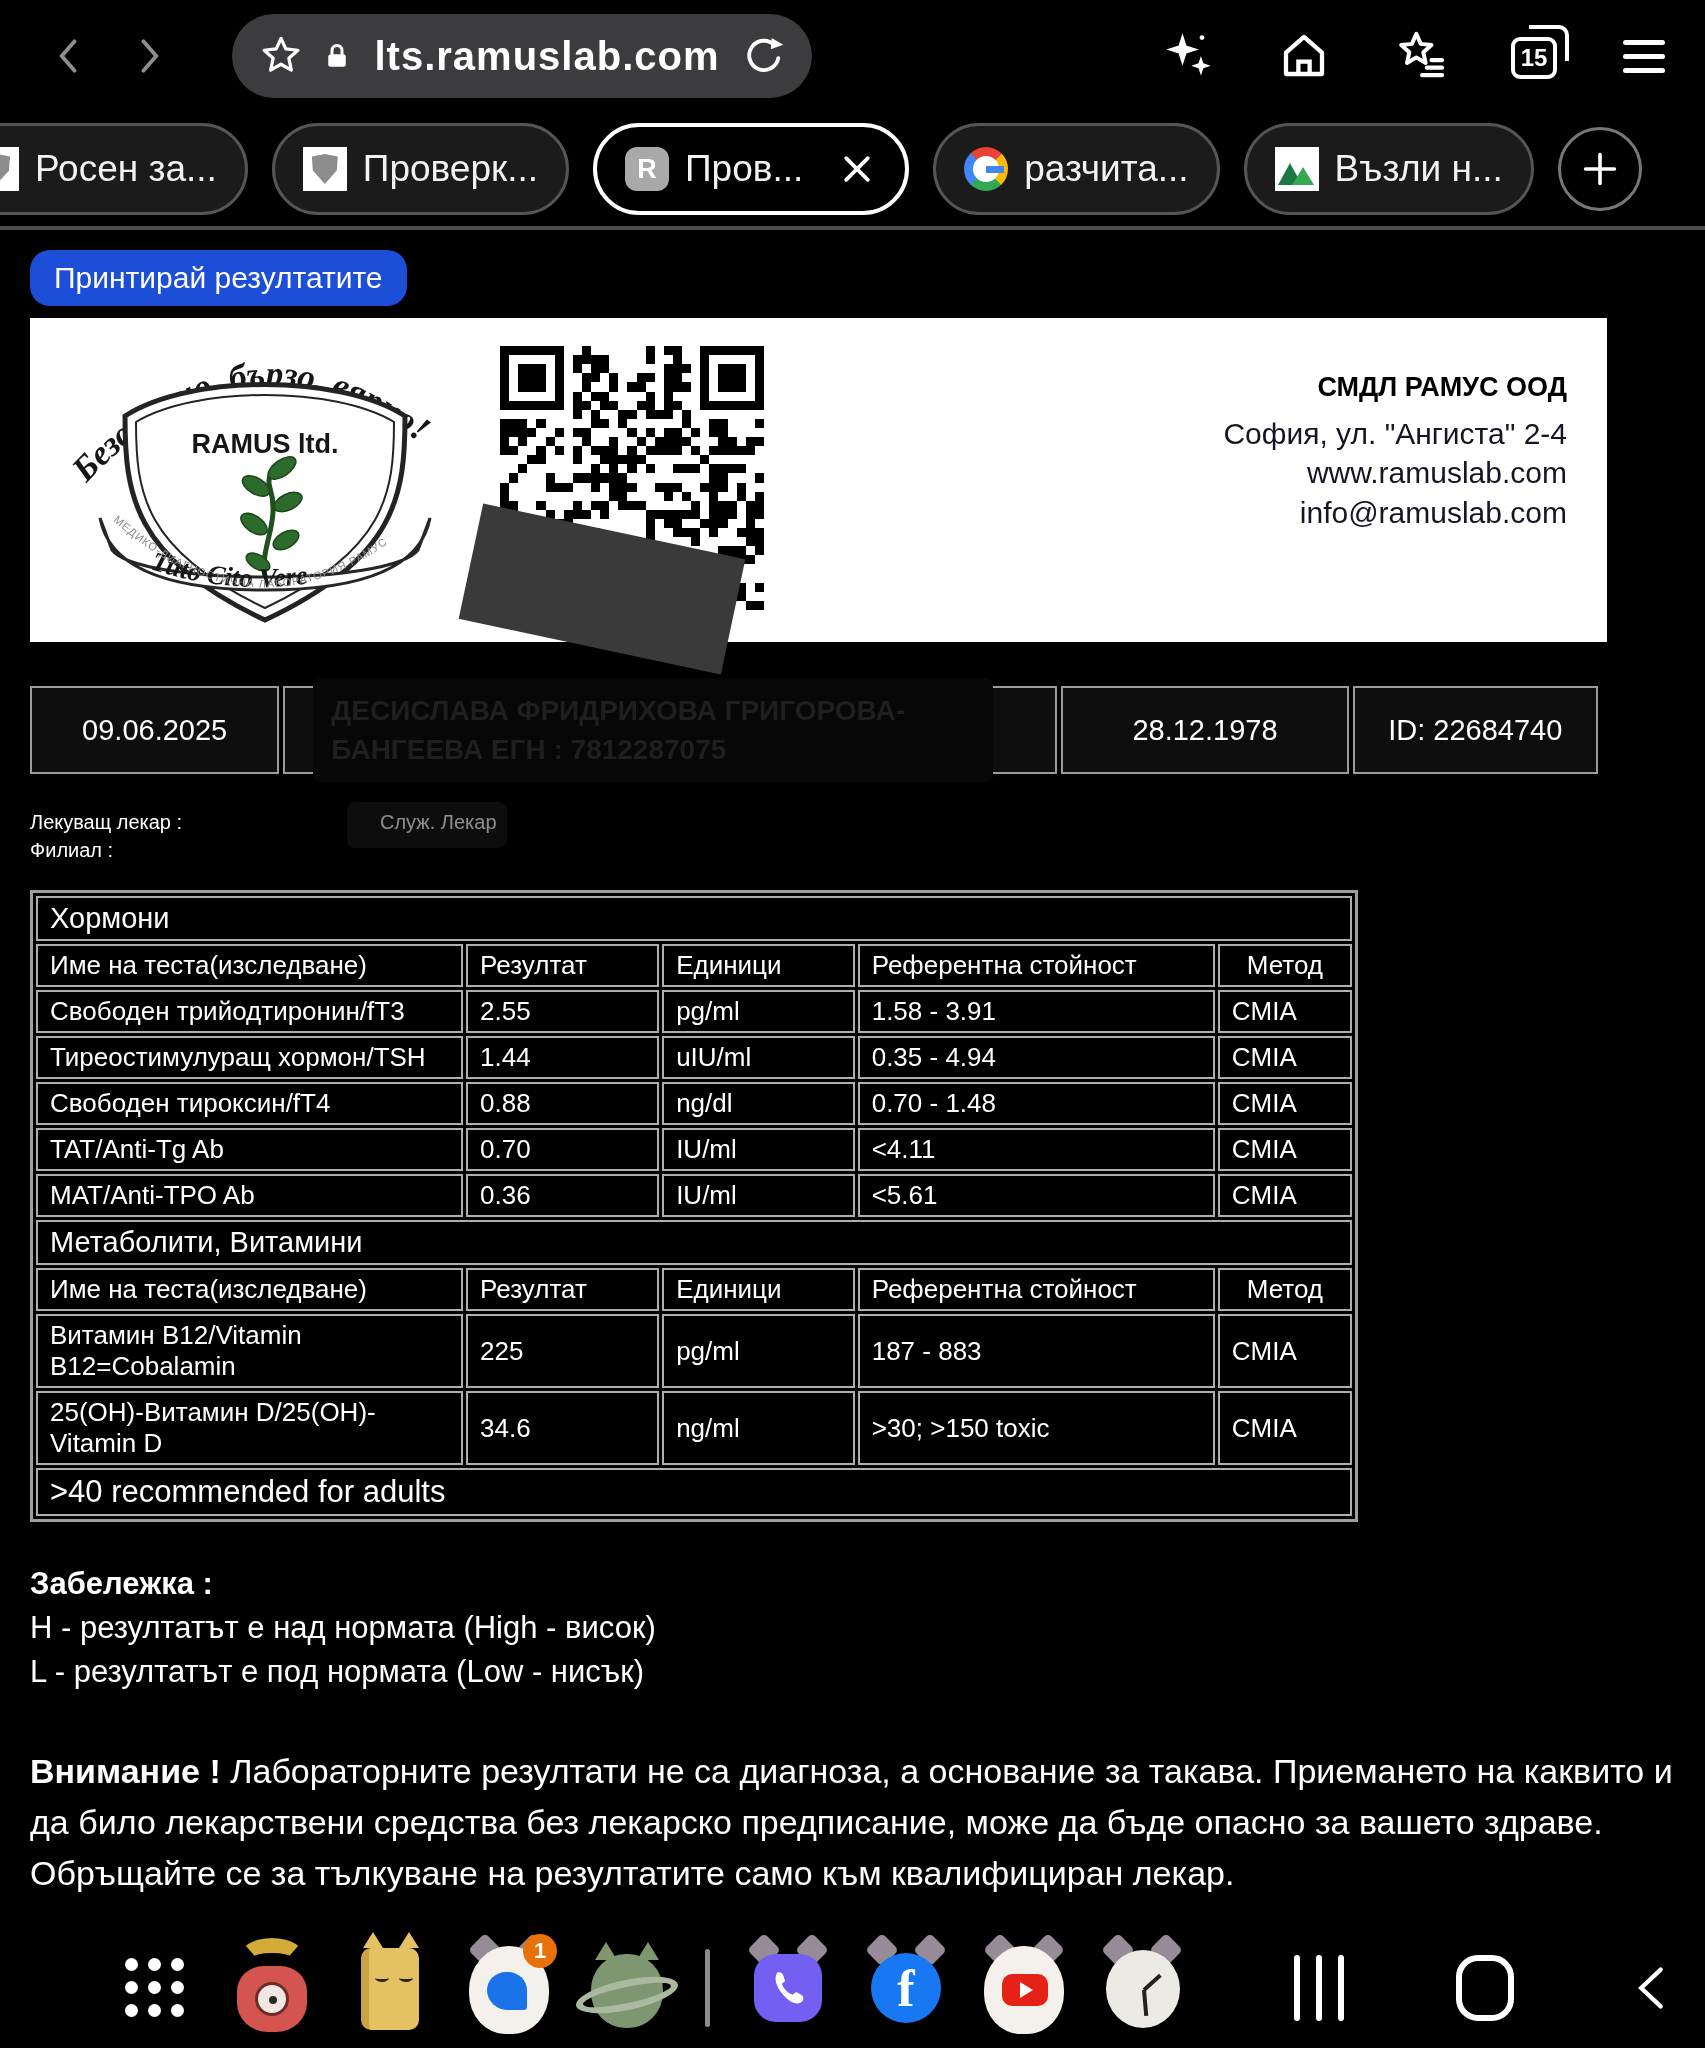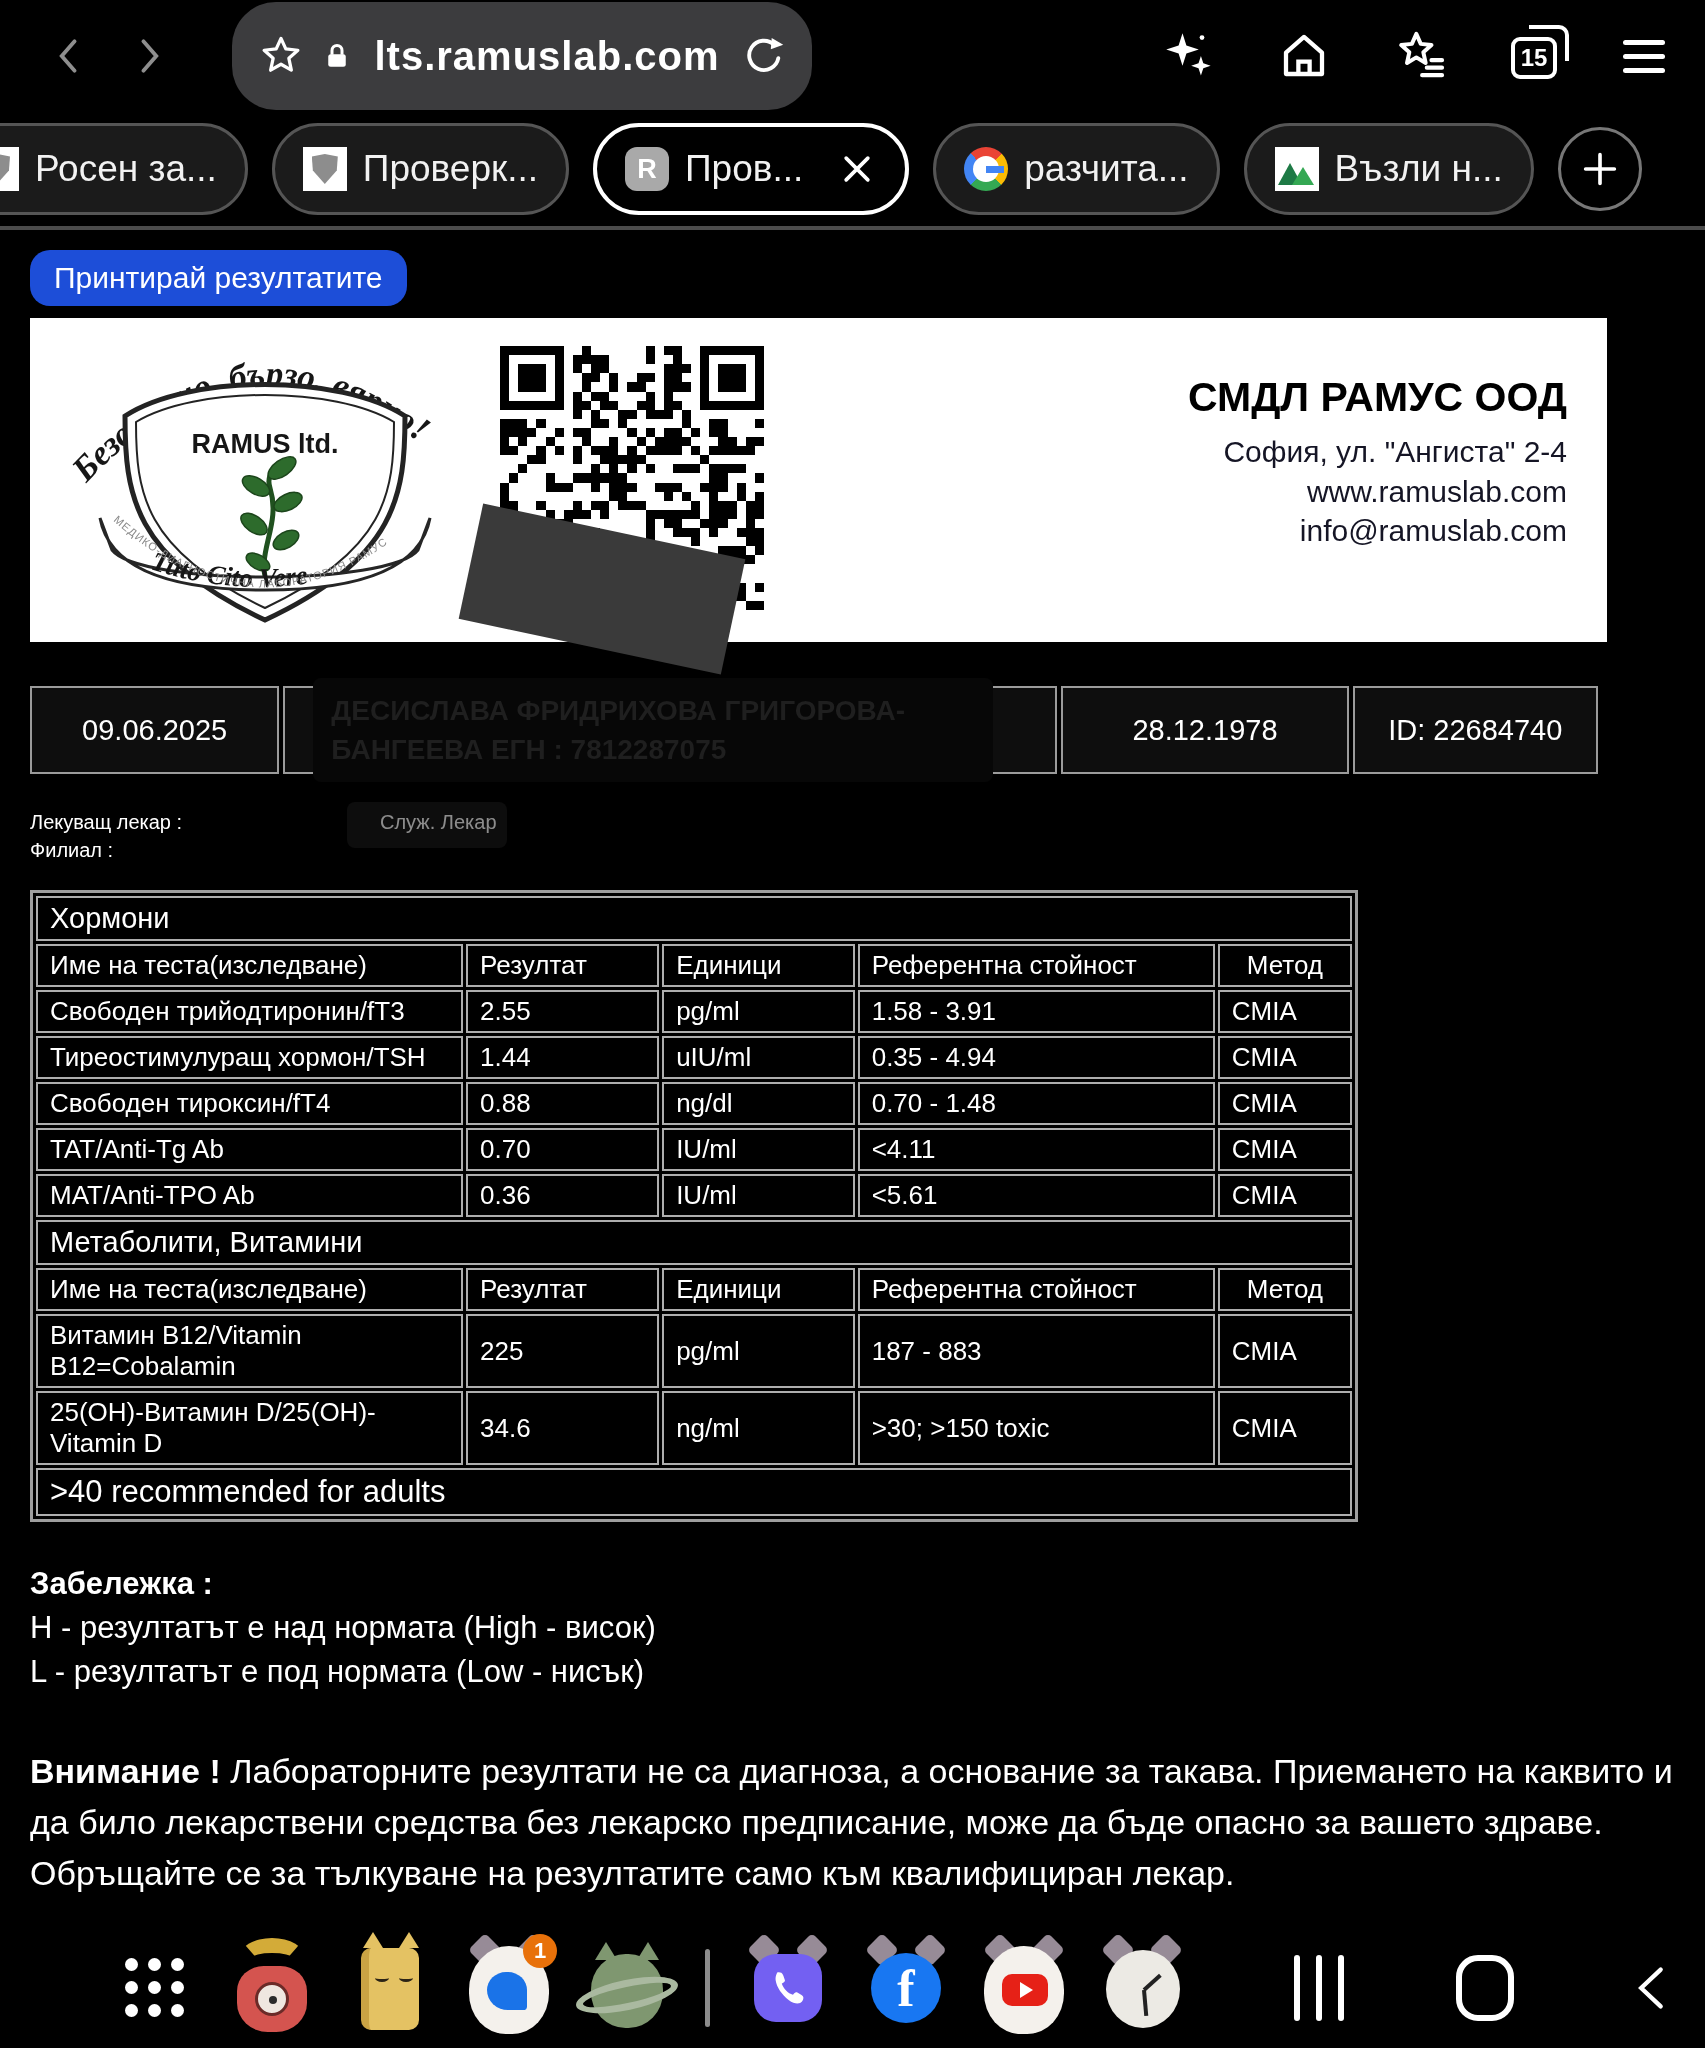--- a/index.html
+++ b/index.html
@@ -6,21 +6,21 @@
   html,body { width:1705px; height:2048px; }
   body {
     background:#000; color:#fff;
     font-family:"Liberation Sans", sans-serif;
     overflow:hidden; position:relative;
   }
   
   .topbar { height:112px; display:flex; align-items:center; padding:0 40px 0 48px; gap:34px; }
   .nav-chev { width:44px; height:44px; flex:none; }
   .url-pill {
-    width:580px; height:108px; background:#3c3c3e; border-radius:44px;
+    width:580px; height:84px; background:#3c3c3e; border-radius:44px;
     display:flex; align-items:center; gap:18px; padding:0 26px; margin-left:28px; flex:none;
   }
   .url-text { font-size:40px; font-weight:bold; color:#fff; flex:1; text-align:center; letter-spacing:1px; }
   .top-icons { display:flex; align-items:center; gap:62px; margin-left:auto; }
   .tabcount { position:relative; width:50px; height:46px; }
   .tabcount .back-sq { position:absolute; right:-8px; top:-8px; width:40px; height:36px;
      border-top:4px solid #fff; border-right:4px solid #fff; border-radius:0 10px 0 0; }
   .tabcount .front-sq { position:absolute; left:0; bottom:0; width:46px; height:42px;
      border:4px solid #fff; border-radius:9px; background:#000;
      display:flex; align-items:center; justify-content:center; font-size:24px; font-weight:bold; }
@@ -55,21 +55,21 @@
 
   
   .content { padding-left:30px; }
   .print-btn { display:inline-block; margin-top:20px; background:#1d4ed8; color:#fff;
      font-size:30px; padding:11px 24px; border-radius:20px; border:none; font-family:inherit; }
 
   .header-card { position:relative; margin-top:12px; width:1577px; height:324px; background:#fff; color:#000; }
   .logo-svg { position:absolute; left:0; top:0; }
   .qr-svg { position:absolute; left:470px; top:28px; }
   .company { position:absolute; right:40px; top:52px; text-align:right; line-height:1.32; }
-  .company .cname { font-size:41px; font-weight:bold; margin-bottom:8px; }
+  .company .cname { font-size:27px; font-weight:bold; margin-bottom:8px; }
   .company .cline { font-size:30px; color:#151525; }
   .redaction-patch { position:absolute; left:438px; top:212px; width:268px; height:118px;
      background:#3a3a3a; transform:rotate(12deg); }
 
   .patient-row { margin-top:44px; width:1568px; display:flex; gap:4px; height:88px; position:relative; }
   .pcell { border:2px solid #9b9b9b; background:#0e0e0e; display:flex; align-items:center; justify-content:center;
      font-size:29px; }
   .pcell.c-date { width:250px; } .pcell.c-name { width:776px; position:relative; }
   .pcell.c-dob { width:288px; } .pcell.c-id { width:246px; }
   .name-redaction { position:absolute; left:28px; top:-10px; width:680px; bottom:-10px;

